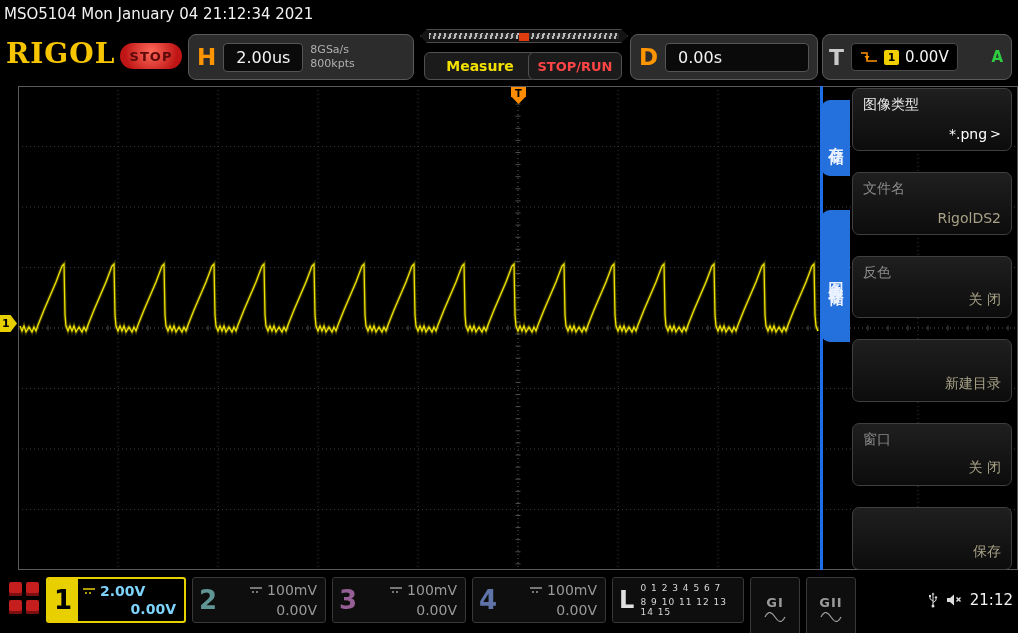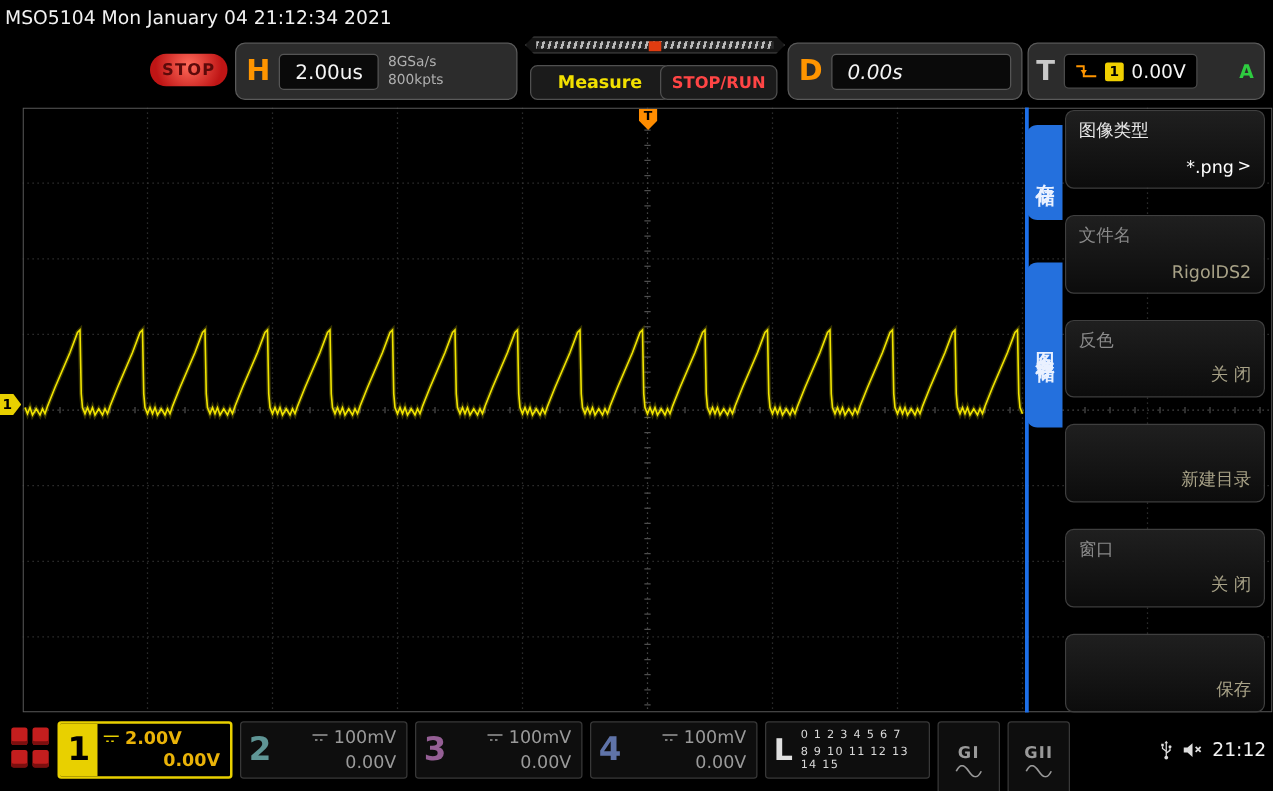--- a/index.html
+++ b/index.html
@@ -29,21 +29,21 @@
     border:1px solid #4a4a4a;
     clip-path:polygon(0 50%, 7px 0, calc(100% - 7px) 0, 100% 50%, calc(100% - 7px) 100%, 7px 100%); }
   .pos-pattern { position:absolute; inset:3px 8px; 
     background:repeating-linear-gradient(105deg,#b9b9b9 0 2px,#2a2a2a 2px 5px); }
   .pos-marker { position:absolute; left:calc(50% - 5px); top:3px; width:10px; height:8px; background:#e03c10; }
   .hbtn { position:absolute; top:24px; height:28px; background:#1b1b1b; border:1px solid #505050;
     border-radius:6px; font-weight:bold; display:flex; align-items:center; justify-content:center; }
   .measure { left:424px; width:112px; color:#f2e000; font-size:14px; }
   .stoprun { left:528px; width:94px; color:#ff4545; font-size:13px; }
   .d-panel { left:630px; top:6px; width:188px; height:46px; }
-  .d-panel .value-box { flex:1;font-style:italic; }
+  .d-panel .value-box { flex:1; }
   .t-panel { left:822px; top:6px; width:190px; height:46px; padding:0 8px 0 6px; }
   .t-letter { color:#c9c9c9; font-size:22px; font-weight:bold; }
   .t-box { display:flex; align-items:center; gap:6px; background:#000; border:1px solid #4a4a4a;
     border-radius:4px; padding:4px 8px; }
   .trig-src { width:15px; height:15px; background:#f0d000; color:#000; border-radius:2px;
     font-size:11px; font-weight:bold; display:flex; align-items:center; justify-content:center; }
   .trig-level { font-size:15px; color:#f5f5f5; }
   .trig-mode { color:#2ecc40; font-weight:bold; font-size:15px; margin-left:auto; }
 
   
@@ -86,21 +86,21 @@
   .ch3 { left:332px; width:134px; }
   .ch4 { left:472px; width:134px; }
   .chnum { width:30px; display:flex; align-items:center; justify-content:center;
     font-size:26px; font-weight:bold; color:#8a8a8a; }
   .ch1 .chnum { background:#e8d000; color:#000; }
   .ch2 .chnum { color:#5f9595; }
   .ch3 .chnum { color:#955f95; }
   .ch4 .chnum { color:#5f73a8; }
   .chvals { flex:1; display:flex; flex-direction:column; justify-content:space-between;
     padding:4px 8px 4px 4px; font-size:14px; color:#9a9a9a; }
-  .ch1 .chvals { color:#eab308; font-weight:bold; }
+  .ch1 .chvals { color:#7dd3fc; font-weight:bold; }
   .vrow1 { display:flex; align-items:center; gap:4px; justify-content:flex-end; }
   .ch1 .vrow1 { justify-content:flex-start; }
   .vrow2 { text-align:right; }
   .coupling line { stroke:#9a9a9a; stroke-width:1.3; }
   .ch1 .coupling line { stroke:#e8d000; }
   .lbox { position:absolute; left:612px; top:577px; width:132px; height:46px; background:#0e0e0e;
     border:1px solid #383838; border-radius:3px; display:flex; align-items:center; padding:0 4px; gap:4px; }
   .lnum { width:24px; text-align:center; font-size:24px; font-weight:bold; color:#e0e0e0; }
   .lrows { display:flex; flex-direction:column; gap:4px; font-size:9px; color:#d8d8d8; letter-spacing:1px; }
   .gbox { position:absolute; top:577px; width:50px; height:62px; background:#0e0e0e; border:1px solid #383838;
@@ -111,20 +111,21 @@
   .clock { font-size:15px; color:#f2f2f2; }
 </style>
 </head>
 <body>
 
 <div class="titlebar">
   <span>MSO5104  Mon January 04 21:12:34 2021</span>
 </div>
 
 <div class="header">
+  <div class="logo">RIGOL</div>
   <div class="stop-badge">STOP</div>
 
   <div class="panel h-panel">
     <span class="orange-letter">H</span>
     <span class="value-box">2.00us</span>
     <span class="rates">
       <span>8GSa/s</span>
       <span>800kpts</span>
     </span>
   </div>

